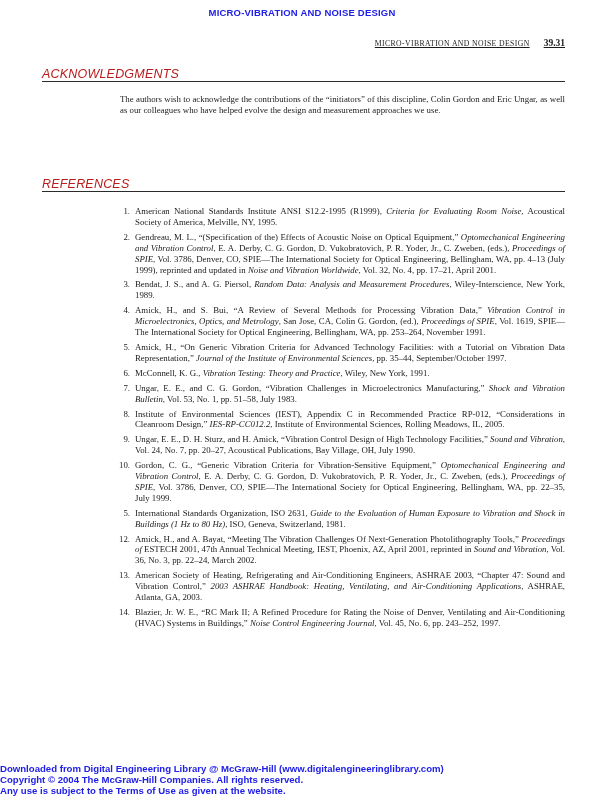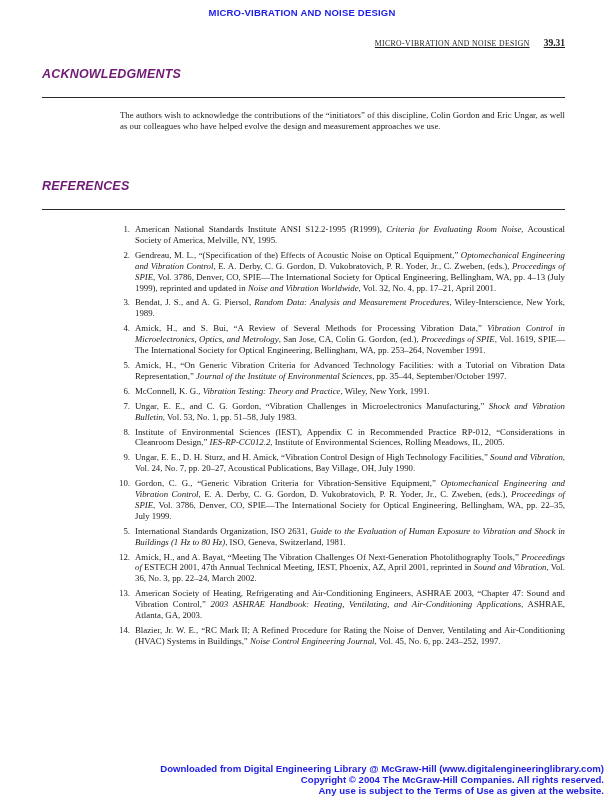--- a/index.html
+++ b/index.html
@@ -29,47 +29,47 @@
     white-space: nowrap;
     text-decoration: underline;
   }
   .running-head .page-num {
     font-weight: bold; font-size: 9.5px; letter-spacing: 0;
     margin-left: 14px;
   }
   .section-heading {
     margin-top: 19px;
     font-family: "Liberation Sans", sans-serif;
-    font-weight: bold; font-style: italic;
+    font-weight: normal; font-style: italic;
     font-size: 12.5px; letter-spacing: 0.2px;
-    color: #701a75;
+    color: #b91c1c;
     border-bottom: 1.6px solid #2b2b2b;
-    padding-bottom: 16px;
+    padding-bottom: 0;
   }
   .ack-par {
     margin-top: 12px;
     margin-left: 78px;
     font-size: 8.8px; line-height: 11px;
     text-align: justify;
   }
-  .references-heading { margin-top: 47px; }
+  .references-heading { margin-top: 61px; }
   .ref-list {
     margin-top: 14px;
     margin-left: 74px;
     font-size: 8.8px; line-height: 10.9px;
   }
   .ref-row { display: flex; margin-bottom: 4px; }
   .ref-num {
     flex: 0 0 14px; text-align: right; margin-right: 5px;
   }
   .ref-body { flex: 1 1 auto; text-align: justify; }
   .ref-body i { font-style: italic; }
   .footer {
     position: absolute; left: 0; right: 0; bottom: 3px;
-    text-align: right;
+    text-align: left;
     font-family: "Liberation Sans", sans-serif;
     font-weight: bold; font-size: 9.6px; line-height: 10.9px;
     color: #2020e8;
   }
 </style>
 </head>
 <body>
 
 <div class="banner">MICRO-VIBRATION AND NOISE DESIGN</div>
 

